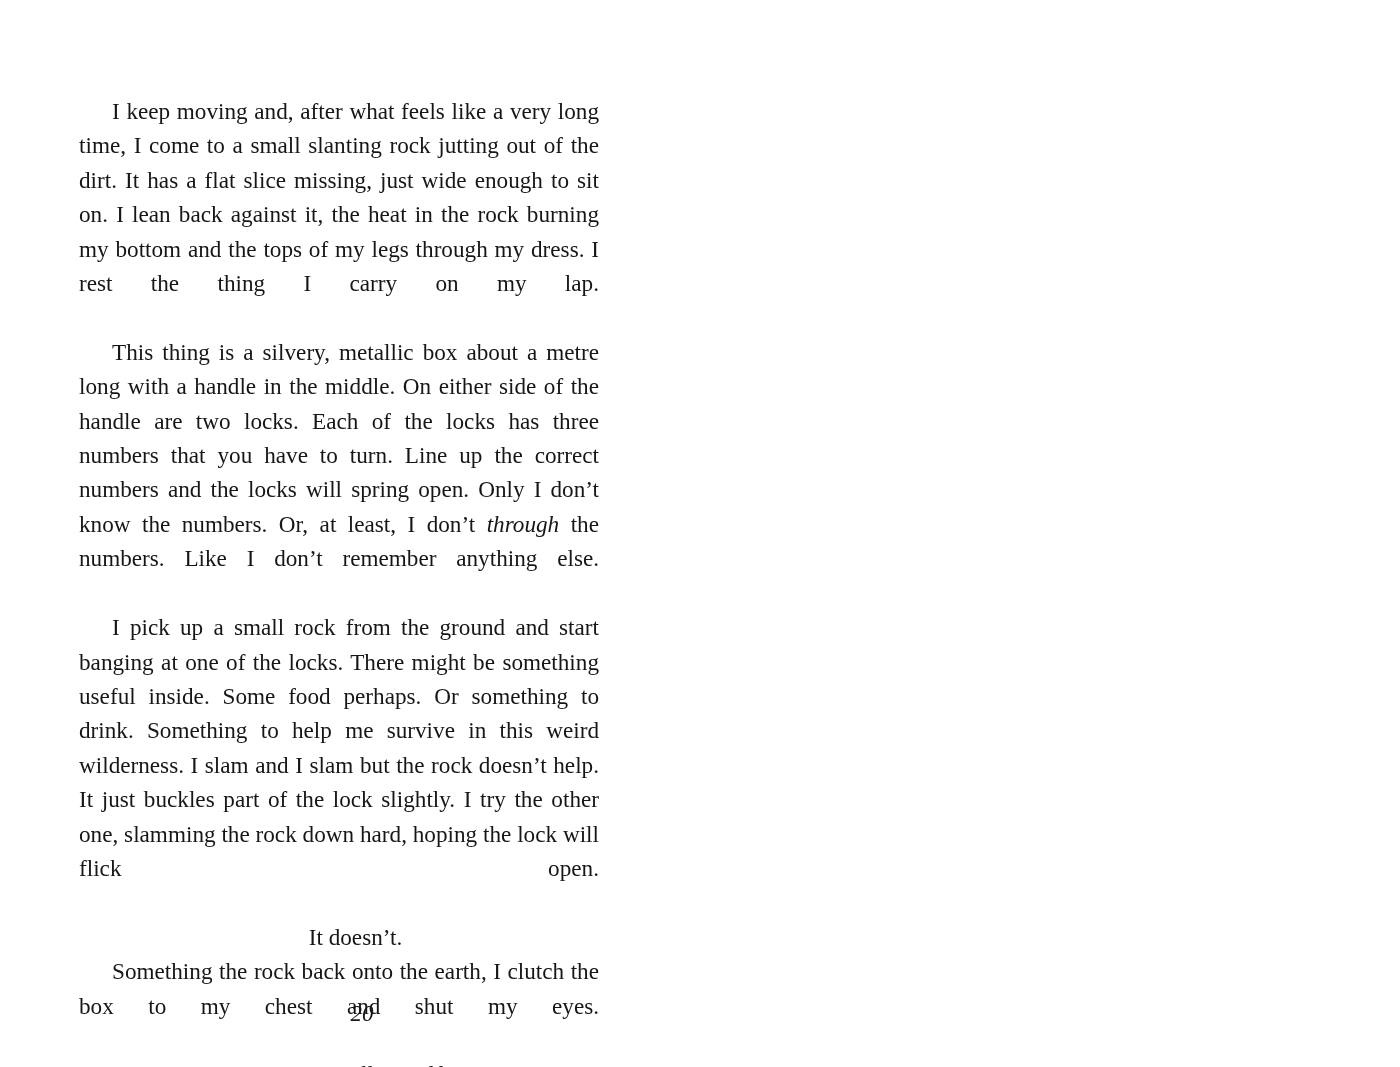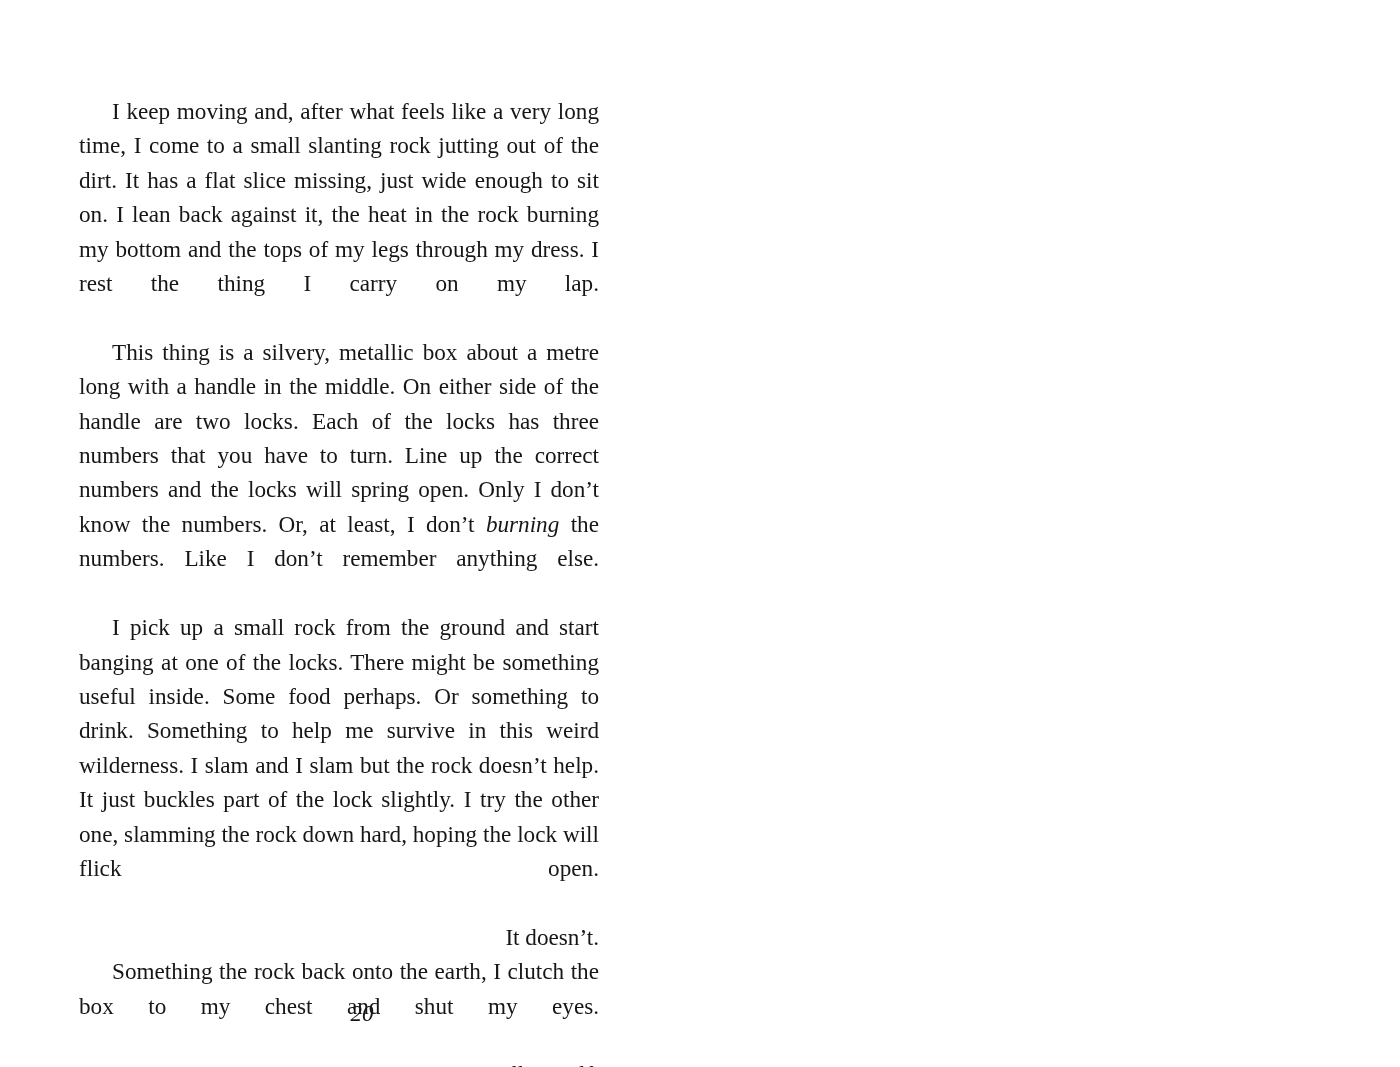--- a/index.html
+++ b/index.html
@@ -51,21 +51,21 @@
 
   
   .para::after {
     content: "";
     display: inline-block;
     width: 100%;
   }
 
   
   .para.short {
-    text-align: right;
+    text-align: center;
   }
   .para.short::after { content: none; display: none; }
 
   em {
     font-style: italic;
   }
 
   .folio {
     position: absolute;
     bottom: 0;
@@ -81,21 +81,21 @@
   .page-right .folio { bottom: 40px; left: 0; padding-left: 360px; }
 </style>
 </head>
 <body>
 
 <div class="page-spread">
 
   <div class="page page-left">
     <div class="text-column" id="left-column">
         <p class="para">I keep moving and, after what feels like a very long time, I come to a small slanting rock jutting out of the dirt. It has a flat slice missing, just wide enough to sit on. I lean back against it, the heat in the rock burning my bottom and the tops of my legs through my dress. I rest the thing I carry on my lap.</p>
-        <p class="para">This thing is a silvery, metallic box about a metre long with a handle in the middle. On either side of the handle are two locks. Each of the locks has three numbers that you have to turn. Line up the correct numbers and the locks will spring open. Only I don’t know the numbers. Or, at least, I don’t <em>burning</em> the numbers. Like I don’t remember anything else.</p>
+        <p class="para">This thing is a silvery, metallic box about a metre long with a handle in the middle. On either side of the handle are two locks. Each of the locks has three numbers that you have to turn. Line up the correct numbers and the locks will spring open. Only I don’t know the numbers. Or, at least, I don’t <em>through</em> the numbers. Like I don’t remember anything else.</p>
         <p class="para">I pick up a small rock from the ground and start banging at one of the locks. There might be something useful inside. Some food perhaps. Or something to drink. Something to help me survive in this weird wilderness. I slam and I slam but the rock doesn’t help. It just buckles part of the lock slightly. I try the other one, slamming the rock down hard, hoping the lock will flick open.</p>
         <p class="para short">It doesn’t.</p>
         <p class="para">Something the rock back onto the earth, I clutch the box to my chest and shut my eyes.</p>
         <p class="para short"><em>Listen</em>, I tell myself.</p>
       </div>
     <div class="folio">20</div>
   </div>
 
   <div class="page page-right">
 

